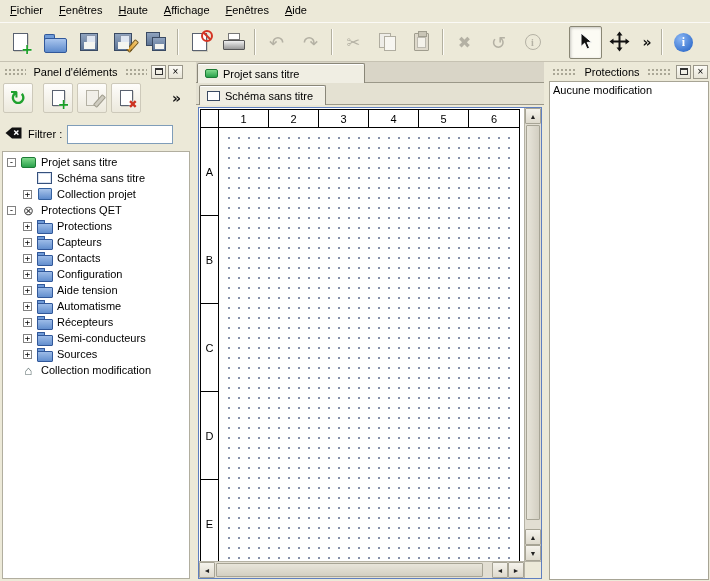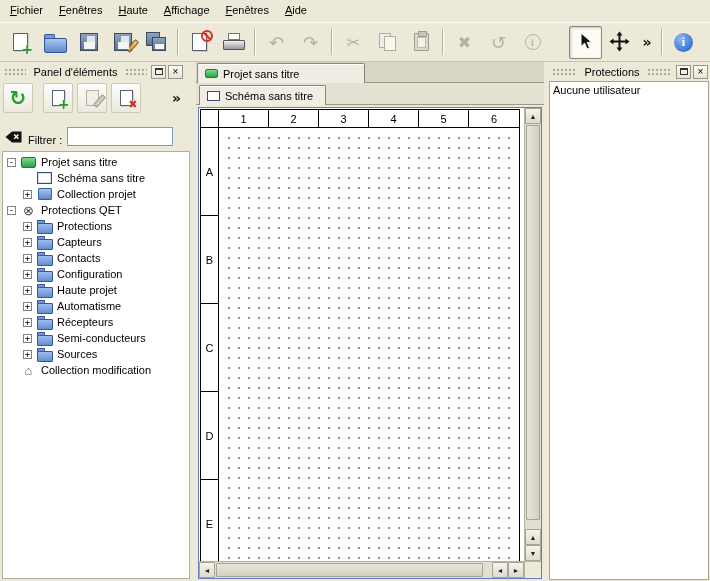--- a/index.html
+++ b/index.html
@@ -67,21 +67,21 @@
   .dock-title{height:17px;display:flex;align-items:center;margin-top:1px;flex:none;}
   .grip{flex:1;height:8px;background-image:radial-gradient(circle,#aaa796 1px,transparent 1.3px);background-size:4px 4px;margin:0 4px;min-width:6px;}
   .dock-label{padding:0 3px;white-space:nowrap;}
   .dock-btn{width:15px;height:14px;border:1px solid #9a978a;background:linear-gradient(#fcfbf6,#e7e4d6);display:flex;align-items:center;justify-content:center;margin-right:2px;flex:none;font-size:10px;line-height:1;}
   .float-glyph{width:8px;height:7px;border:1px solid #333;border-top-width:2px;}
 
   
   .left-dock{width:192px;flex:none;display:flex;flex-direction:column;min-height:0;}
   .panel-toolbar{height:36px;display:flex;align-items:center;padding:0 3px;gap:4px;flex:none;}
   .pbtn{width:30px;height:30px;border:1px solid #cdc9ba;border-radius:2px;background:linear-gradient(#fefdfb,#ece9dc);display:flex;align-items:center;justify-content:center;position:relative;flex:none;}
-  .filter-row{height:24px;margin-top:6px;display:flex;align-items:flex-end;padding:0 4px;gap:5px;flex:none;}
+  .filter-row{height:24px;margin-top:6px;display:flex;align-items:center;padding:0 4px;gap:5px;flex:none;}
   .filter-input{width:106px;height:19px;border:1px solid #7f9db9;background:#fff;font-family:"Liberation Sans",sans-serif;font-size:11px;padding:0 2px;}
   .tree-area{flex:1;margin:5px 2px 2px 2px;background:#fff;border:1px solid #b1ae9f;overflow:hidden;padding-top:2px;min-height:0;}
   .tree-row{height:16px;display:flex;align-items:center;white-space:nowrap;}
   .expander{width:9px;height:9px;border:1px solid #828282;background:#fff;font-size:9px;line-height:7px;text-align:center;margin-right:4px;flex:none;font-family:"DejaVu Sans Mono",monospace;}
   .expander.hidden{visibility:hidden;}
   .ticon{width:17px;height:13px;margin-right:4px;flex:none;position:relative;display:inline-flex;align-items:center;justify-content:center;font-size:13px;line-height:1;}
   .ticon-project::before{content:"";width:13px;height:9px;background:linear-gradient(#7fd98c,#2aa14b);border:1px solid #1c7a35;border-radius:2px;}
   .ticon-schema::before{content:"";width:13px;height:10px;background:#fff;border:1px solid #35507c;box-shadow:inset 0 0 0 1px #d7e0ef;}
   .ticon-collection::before{content:"";width:12px;height:10px;background:linear-gradient(#a8c4ea,#5e8bcc);border:1px solid #33609f;border-radius:1px;}
   .ticon-folder::before{content:"";position:absolute;left:1px;top:0;width:6px;height:4px;background:#6f9bd8;border:1px solid #31589a;border-bottom:none;border-radius:1px 1px 0 0;}
@@ -304,21 +304,21 @@
             <span>Contacts</span>
           </div>
           <div class="tree-row" style="padding-left: 20px;">
             <span class="expander">+</span>
             <span class="ticon ticon-folder"></span>
             <span>Configuration</span>
           </div>
           <div class="tree-row" style="padding-left: 20px;">
             <span class="expander">+</span>
             <span class="ticon ticon-folder"></span>
-            <span>Haute projet</span>
+            <span>Aide tension</span>
           </div>
           <div class="tree-row" style="padding-left: 20px;">
             <span class="expander">+</span>
             <span class="ticon ticon-folder"></span>
             <span>Automatisme</span>
           </div>
           <div class="tree-row" style="padding-left: 20px;">
             <span class="expander">+</span>
             <span class="ticon ticon-folder"></span>
             <span>Récepteurs</span>
@@ -420,18 +420,18 @@
         <span class="dock-label">Protections</span>
         <span class="grip"></span>
         <span class="dock-btn">
             <span class="float-glyph"></span>
           </span>
         <span class="dock-btn">
             <span>×</span>
           </span>
       </div>
       <div class="undo-area">
-        <div>Aucune utilisateur</div>
+        <div>Aucune modification</div>
       </div>
     </div>
 
   </div>
 </div>
 
 </body></html>

